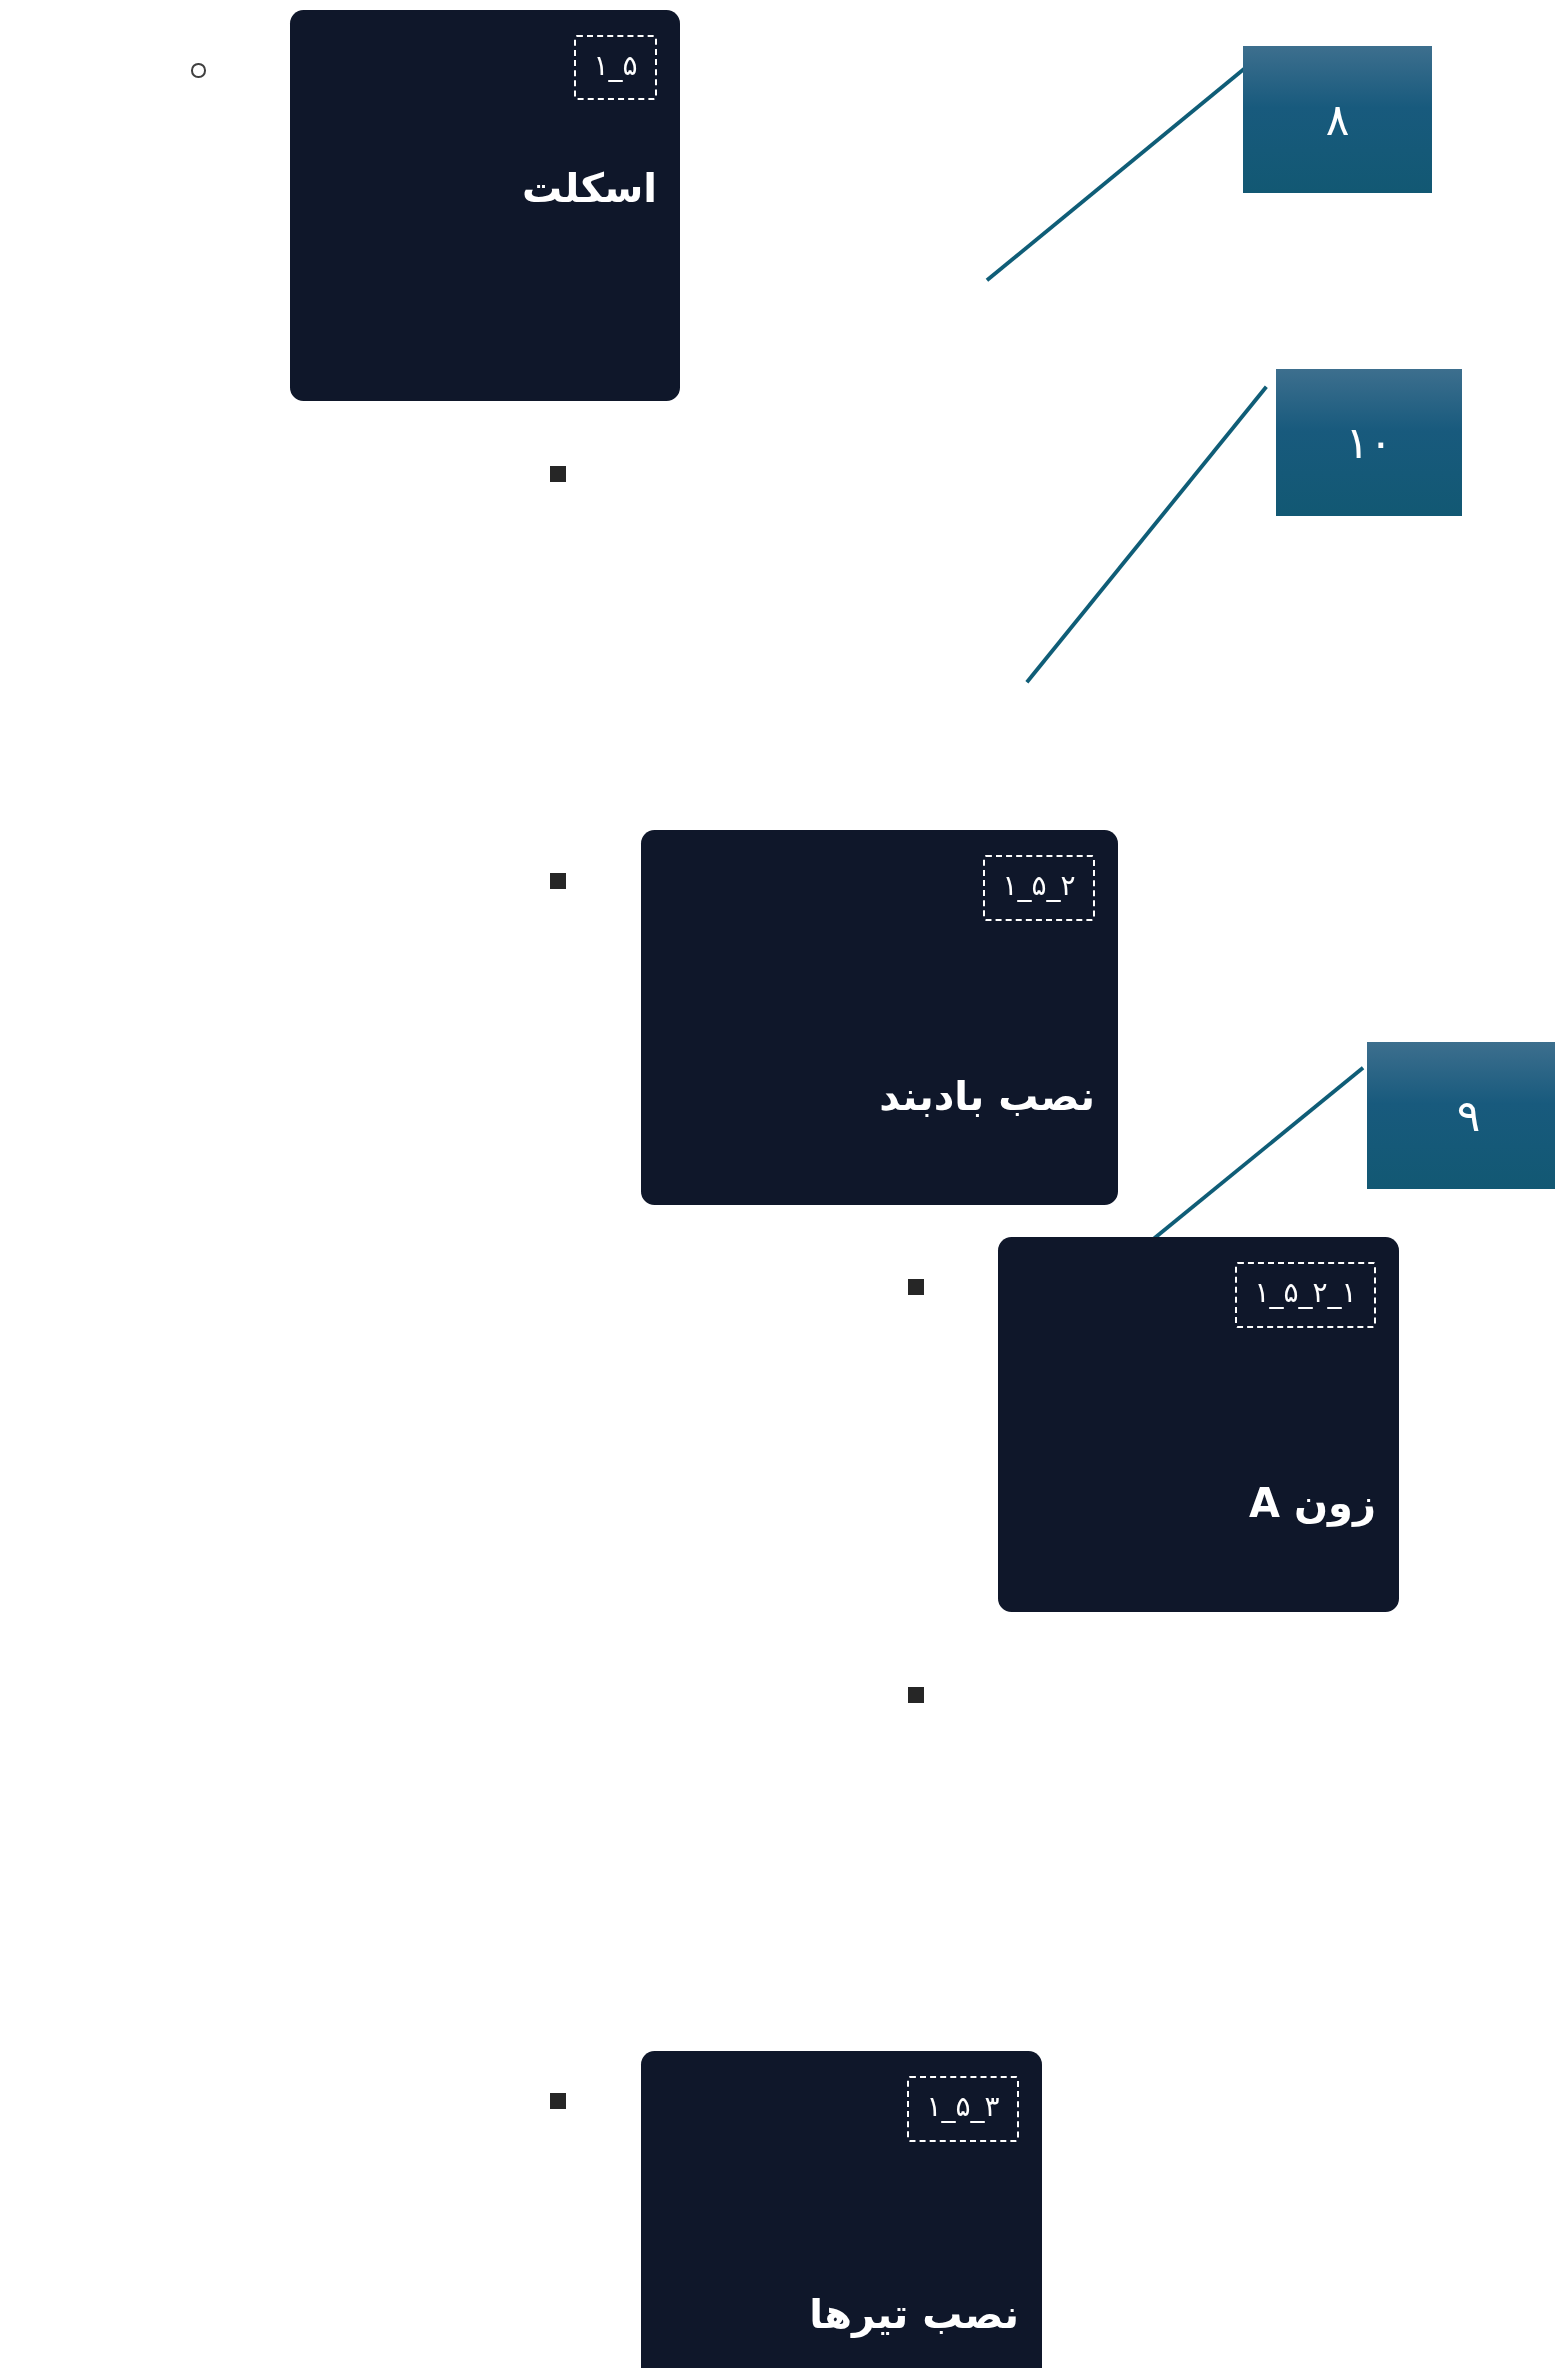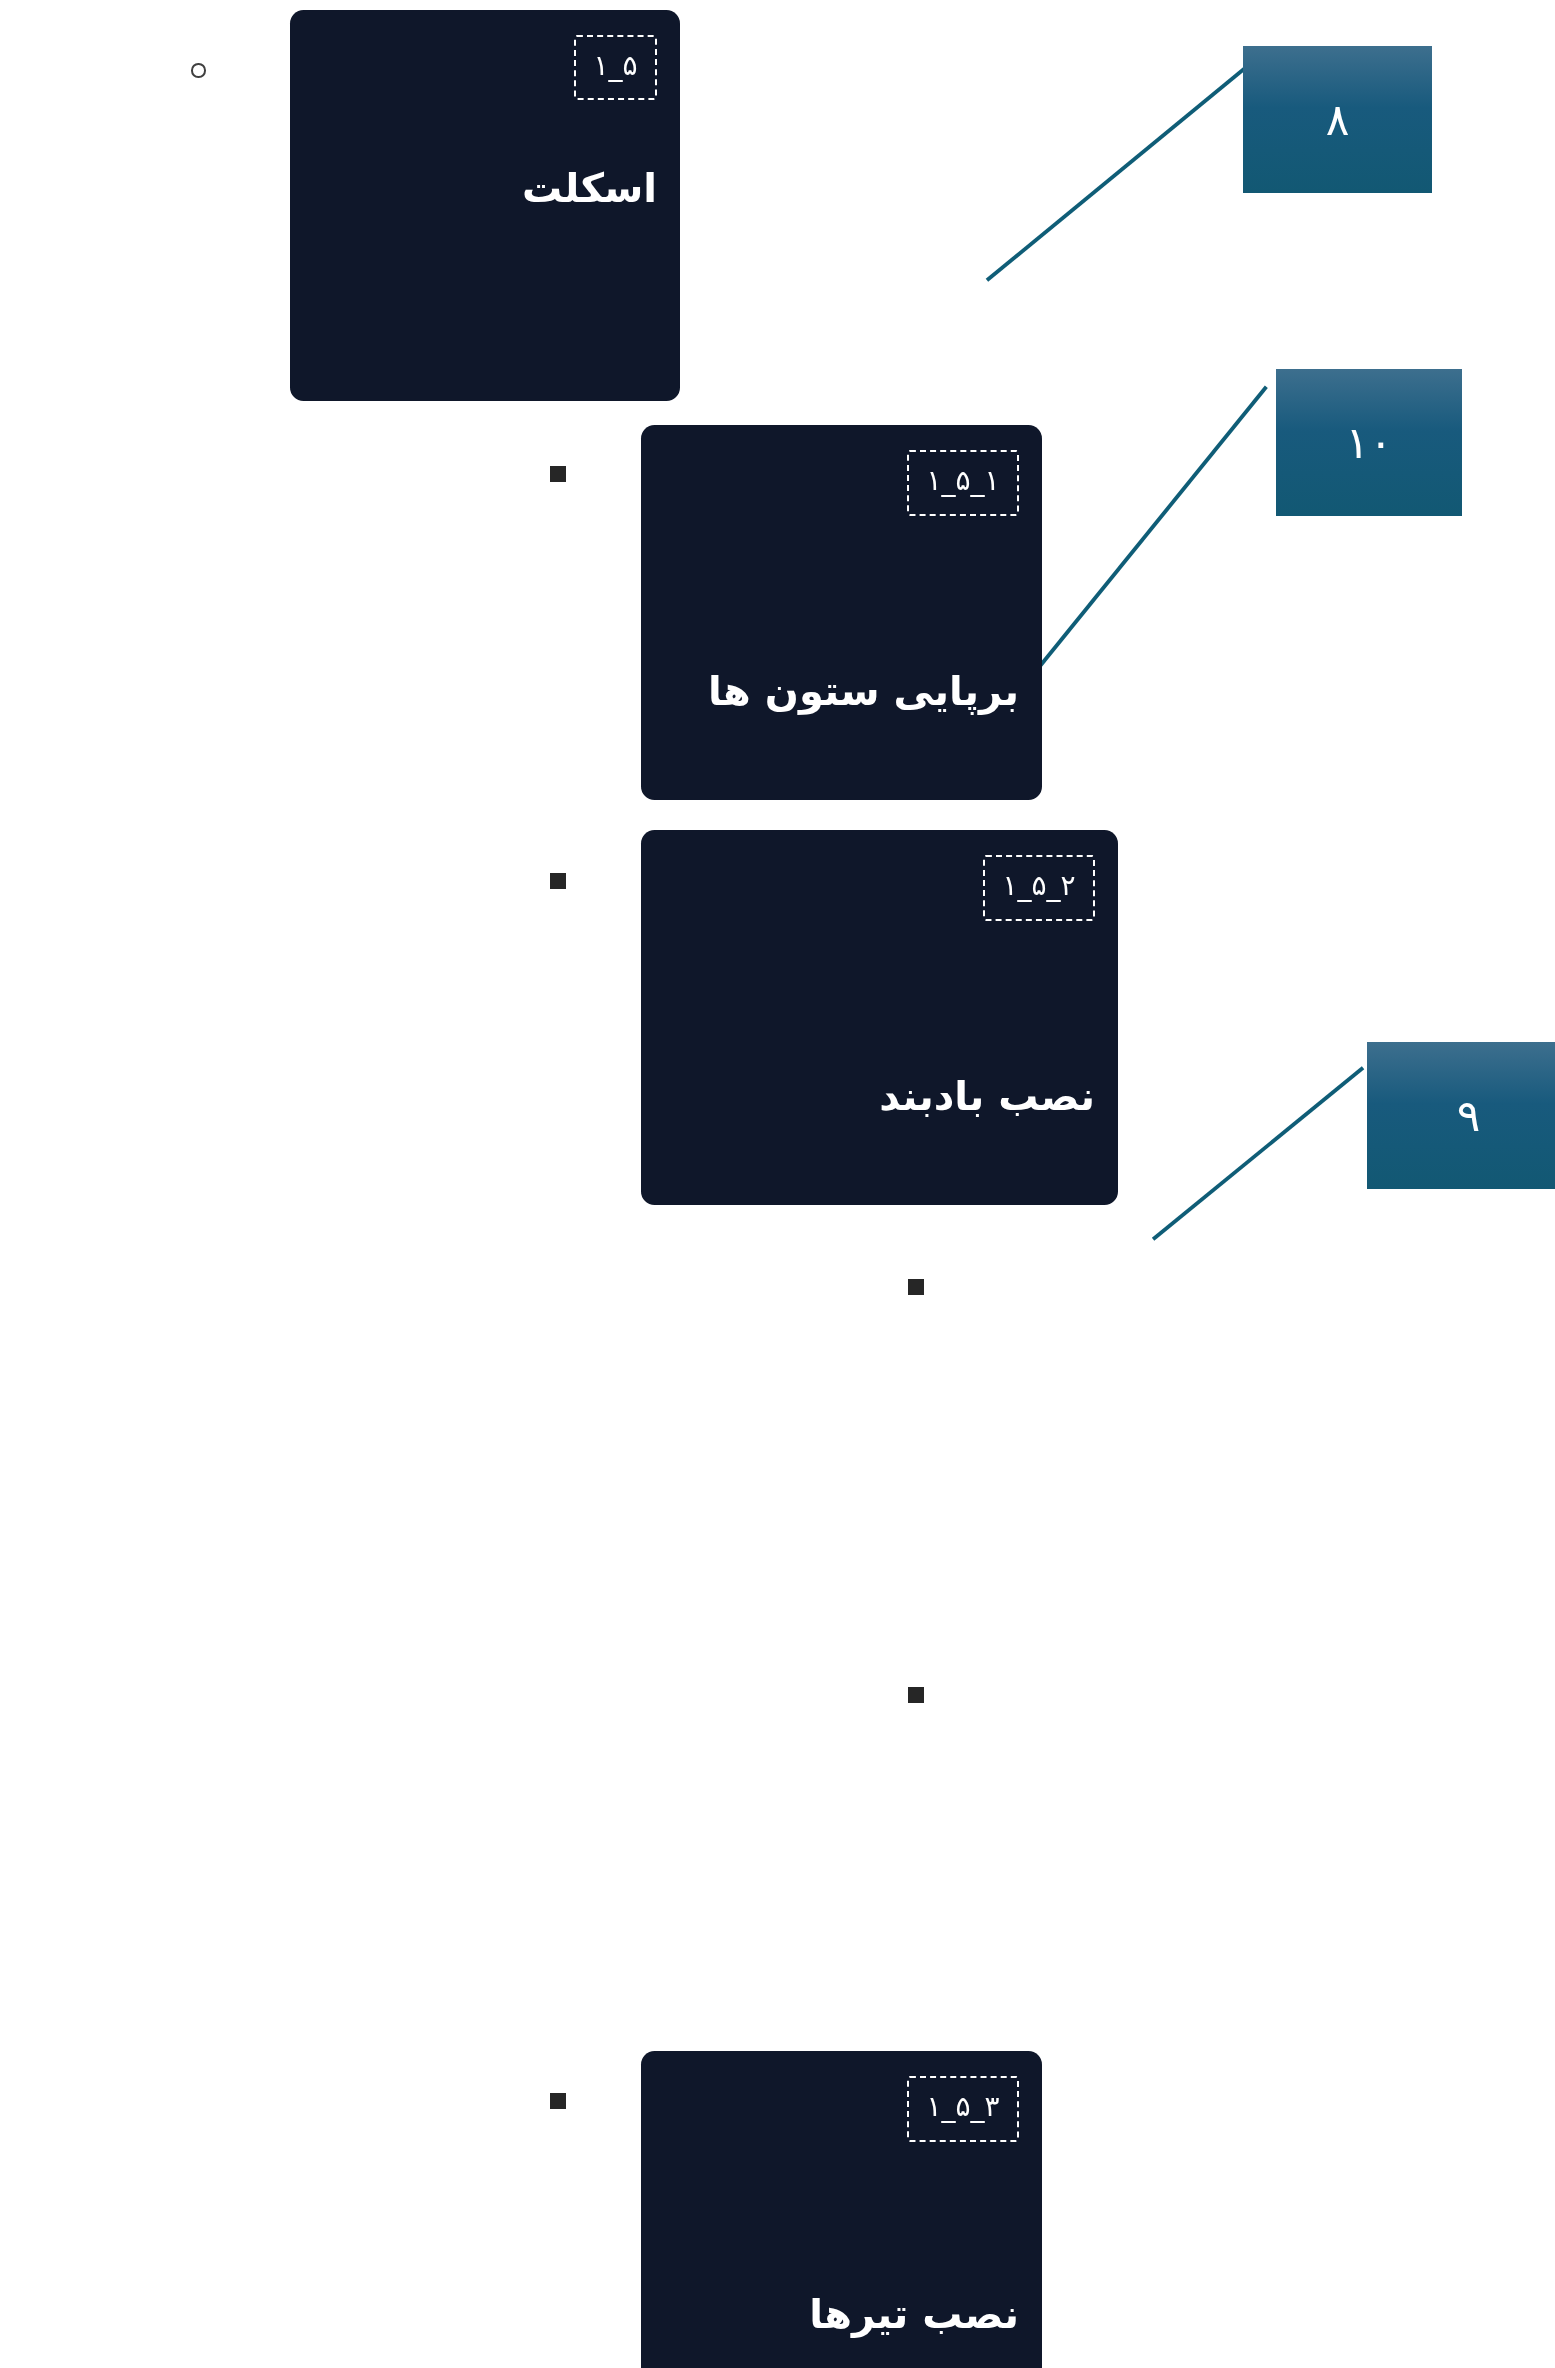--- a/index.html
+++ b/index.html
@@ -118,30 +118,30 @@
   <span class="bullet-square" style="left:550px; top:873px;"></span>
   <span class="bullet-square" style="left:908px; top:1279px;"></span>
   <span class="bullet-square" style="left:908px; top:1687px;"></span>
   <span class="bullet-square" style="left:550px; top:2093px;"></span>
 
   <div class="node" style="left:290px; top:9.7px; width:390px; height:391px;">
     <span class="code">۱_۵</span>
     <span class="label" style="bottom:189px;">اسکلت</span>
   </div>
 
-  <div class="node" style="left:641px; top:425px; width:401px; height:375px;">
-    <span class="code">۱_۵_۱</span>
-    <span class="label" style="bottom:85px;">برپایی ستون ها</span>
-  </div>
 
   <div class="node" style="left:641px; top:830px; width:477px; height:375px;">
     <span class="code">۱_۵_۲</span>
     <span class="label" style="bottom:85px;margin-left:12px;">نصب بادبند</span>
   </div>
 
+  <div class="node" style="left:998px; top:1237px; width:401px; height:375px;">
+    <span class="code">۱_۵_۲_۱</span>
+    <span class="label" style="bottom:85px;">زون A</span>
+  </div>
 
 
   <div class="node" style="left:641px; top:2051px; width:401px; height:375px;">
     <span class="code">۱_۵_۳</span>
     <span class="label" style="bottom:88px;">نصب تیرها</span>
   </div>
 
   <div class="badge" style="left:1243px; top:46px; width:189px; height:147px;">
     <span>۸</span>
   </div>

